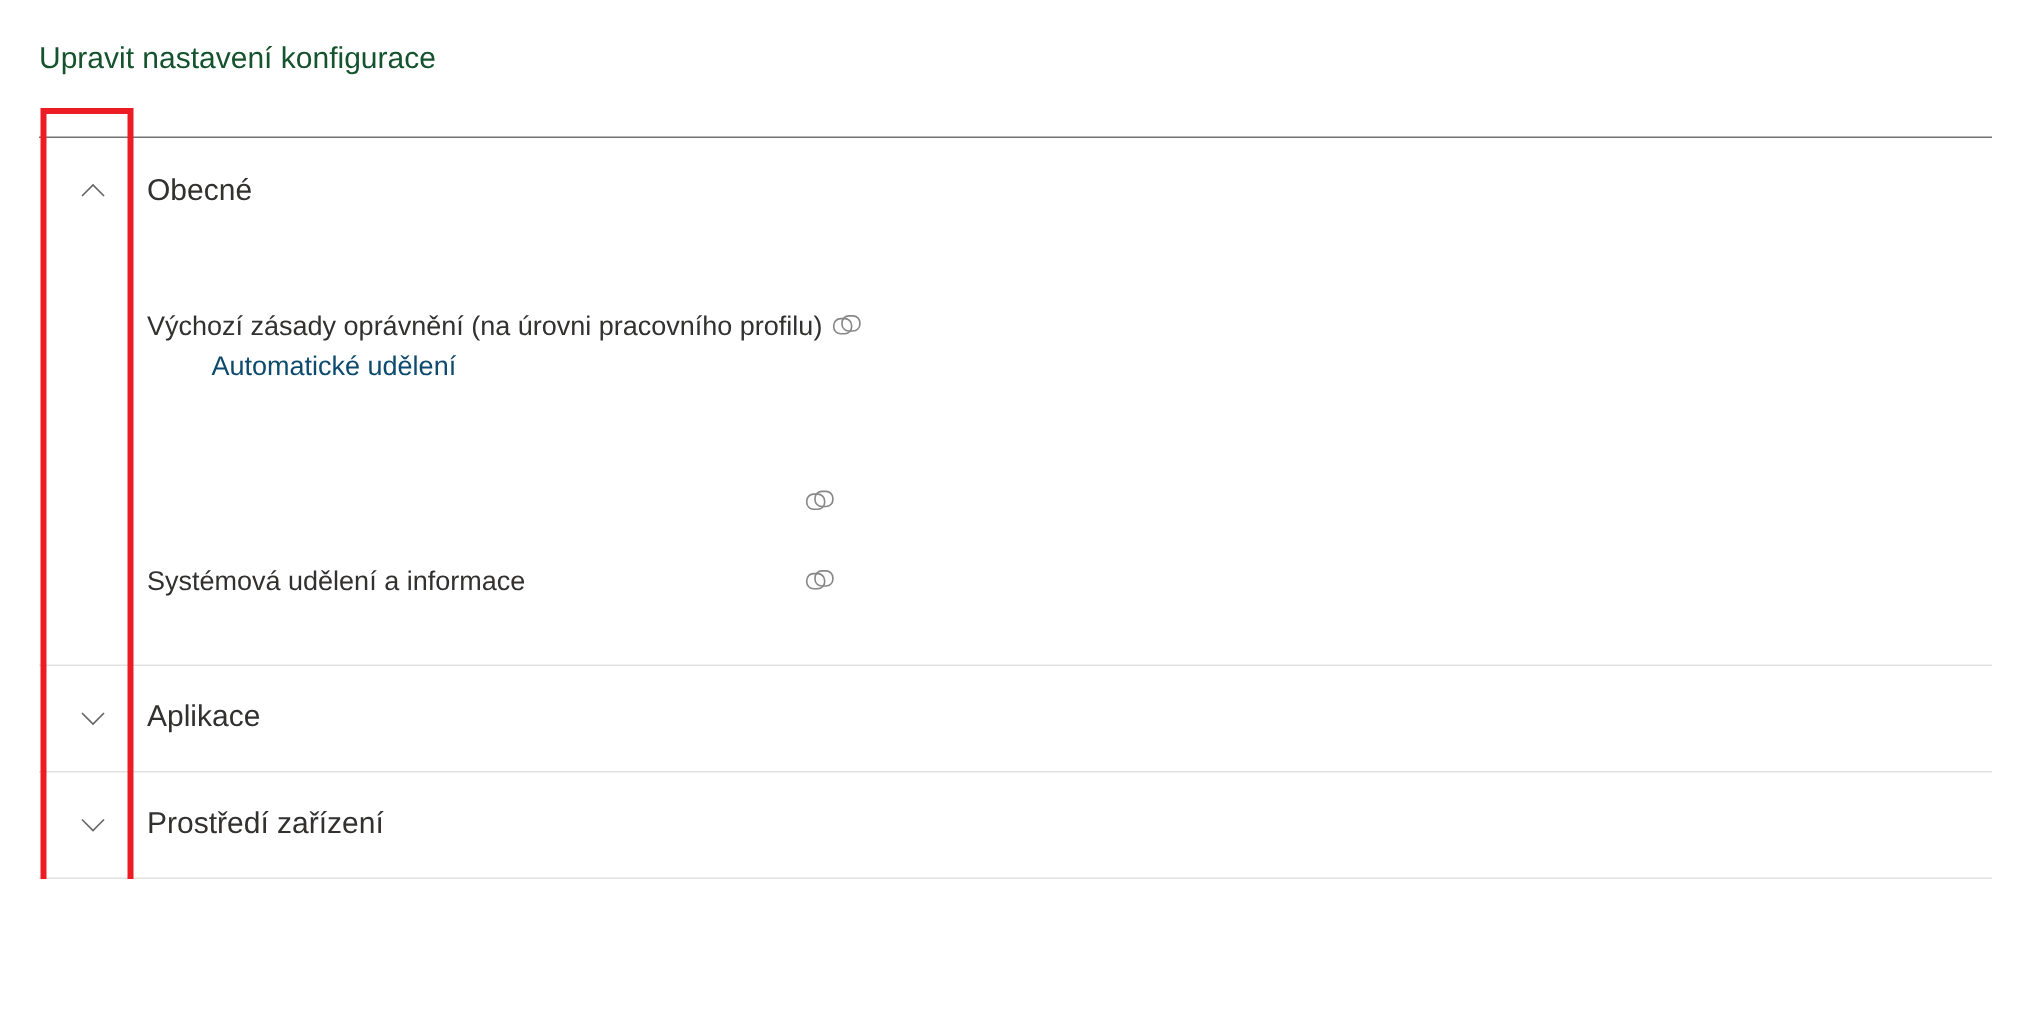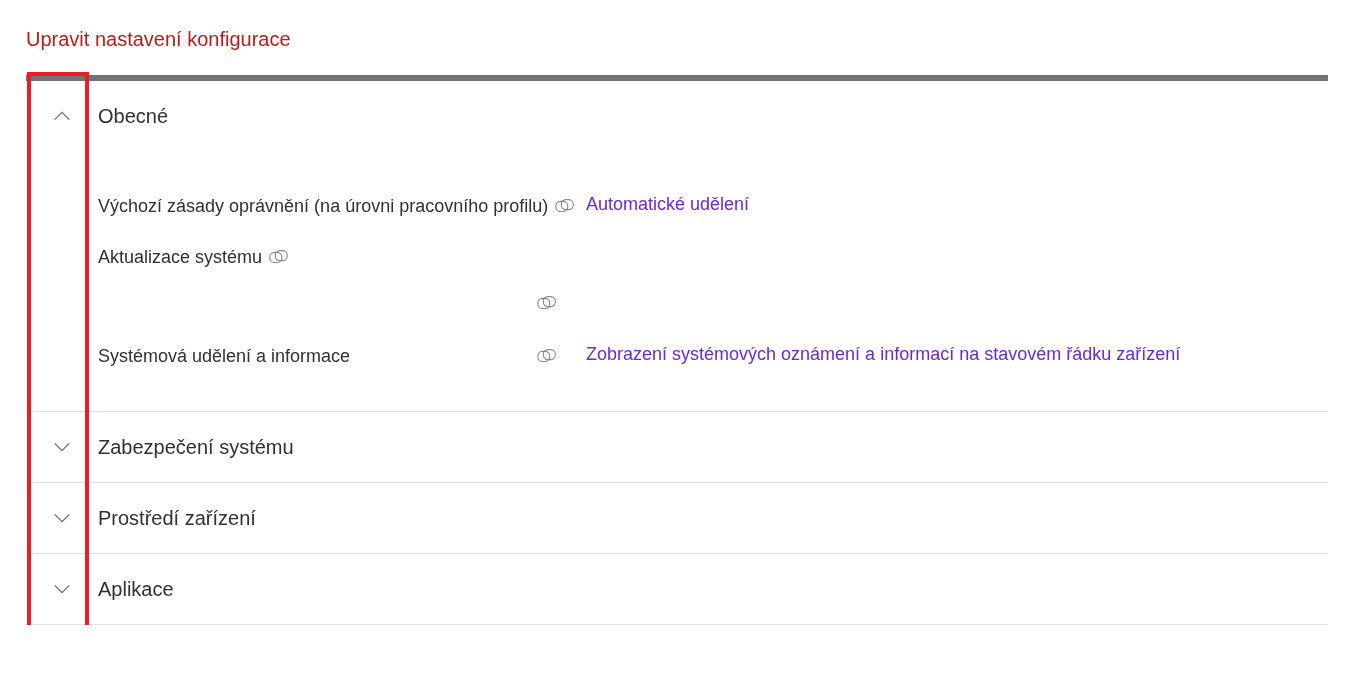--- a/index.html
+++ b/index.html
@@ -14,25 +14,25 @@
       background: #fff;
       padding: 0;
     }
     .container {
       width: 1354px;
       padding: 28px 26px 0 26px;
     }
     .page-title {
       font-size: 20px;
       font-weight: 400;
-      color: #b91c1c;
-      margin-bottom: 24px;
+      color: #14532d;
+      margin-bottom: 40px;
     }
     .sections {
-      border-top: 6px solid #737373;
+      border-top: 1px solid #737373;
     }
     .section {
       border-bottom: 1px solid #e1e1e1;
     }
     .section-header {
       display: flex;
       align-items: center;
       min-height: 70px;
       cursor: pointer;
     }
@@ -56,39 +56,41 @@
       color: #323130;
     }
     .section-content {
       padding: 30px 0 30px 72px;
     }
     .setting-row {
       display: flex;
       align-items: flex-start;
       padding: 11px 0;
       min-height: 48px;
+      flex-direction: column;
     }
     .setting-label-col {
       width: 488px;
       flex-shrink: 0;
       display: flex;
       align-items: center;
       flex-wrap: wrap;
       font-size: 18px;
       color: #323130;
       line-height: 1.6;
     }
     .setting-label-text {
       display: inline;
     }
     .setting-value-col {
       flex: 1;
       font-size: 18px;
-      color: #6d28d9;
+      color: #0c4a6e;
       padding-top: 2px;
+      margin-left: 43px;
     }
     .copilot-icon {
       display: inline-flex;
       align-items: center;
       margin-left: 6px;
       vertical-align: middle;
     }
     .copilot-icon svg {
       width: 22px;
       height: 18px;
@@ -134,31 +136,20 @@
                     <rect x="2" y="4" width="13" height="11" rx="5"></rect>
                     <rect x="8" y="2" width="13" height="11" rx="5"></rect>
                   </g>
                 </svg>
             </span>
           </div>
           <div class="setting-value-col">Automatické udělení</div>
         </div>
 
         <div class="setting-row">
-          <div class="setting-label-col">
-            <span class="setting-label-text">Aktualizace systému</span>
-            <span class="copilot-icon">
-              <svg viewBox="0 0 24 18">
-                  <g fill="none" stroke="#888" stroke-width="1.2">
-                    <rect x="2" y="4" width="13" height="11" rx="5"></rect>
-                    <rect x="8" y="2" width="13" height="11" rx="5"></rect>
-                  </g>
-                </svg>
-            </span>
-          </div>
         </div>
 
         <div class="setting-row">
           <div class="setting-label-col">
             <span class="copilot-icon" style="margin-left:auto; padding-right:28px;">
               <svg viewBox="0 0 24 18">
                   <g fill="none" stroke="#888" stroke-width="1.2">
                     <rect x="2" y="4" width="13" height="11" rx="5"></rect>
                     <rect x="8" y="2" width="13" height="11" rx="5"></rect>
                   </g>
@@ -172,55 +163,44 @@
             <span class="setting-label-text">Systémová udělení a informace</span>
             <span class="copilot-icon" style="margin-left:auto; padding-right:28px;">
               <svg viewBox="0 0 24 18">
                   <g fill="none" stroke="#888" stroke-width="1.2">
                     <rect x="2" y="4" width="13" height="11" rx="5"></rect>
                     <rect x="8" y="2" width="13" height="11" rx="5"></rect>
                   </g>
                 </svg>
             </span>
           </div>
-          <div class="setting-value-col">Zobrazení systémových oznámení a informací na stavovém řádku zařízení</div>
         </div>
 
       </div>
     </div>
+
 
     <div class="section">
       <div class="section-header">
         <div class="chevron-col">
           <svg class="chevron" viewBox="0 0 24 24">
               <polyline points="4,8 12,16 20,8"></polyline>
             </svg>
         </div>
-        <div class="section-title">Zabezpečení systému</div>
+        <div class="section-title">Aplikace</div>
       </div>
     </div>
 
     <div class="section">
       <div class="section-header">
         <div class="chevron-col">
           <svg class="chevron" viewBox="0 0 24 24">
               <polyline points="4,8 12,16 20,8"></polyline>
             </svg>
         </div>
         <div class="section-title">Prostředí zařízení</div>
       </div>
     </div>
 
-    <div class="section">
-      <div class="section-header">
-        <div class="chevron-col">
-          <svg class="chevron" viewBox="0 0 24 24">
-              <polyline points="4,8 12,16 20,8"></polyline>
-            </svg>
-        </div>
-        <div class="section-title">Aplikace</div>
-      </div>
-    </div>
-
   </div>
 
   <div class="highlight-box"></div>
 </div>
 
 </body></html>

